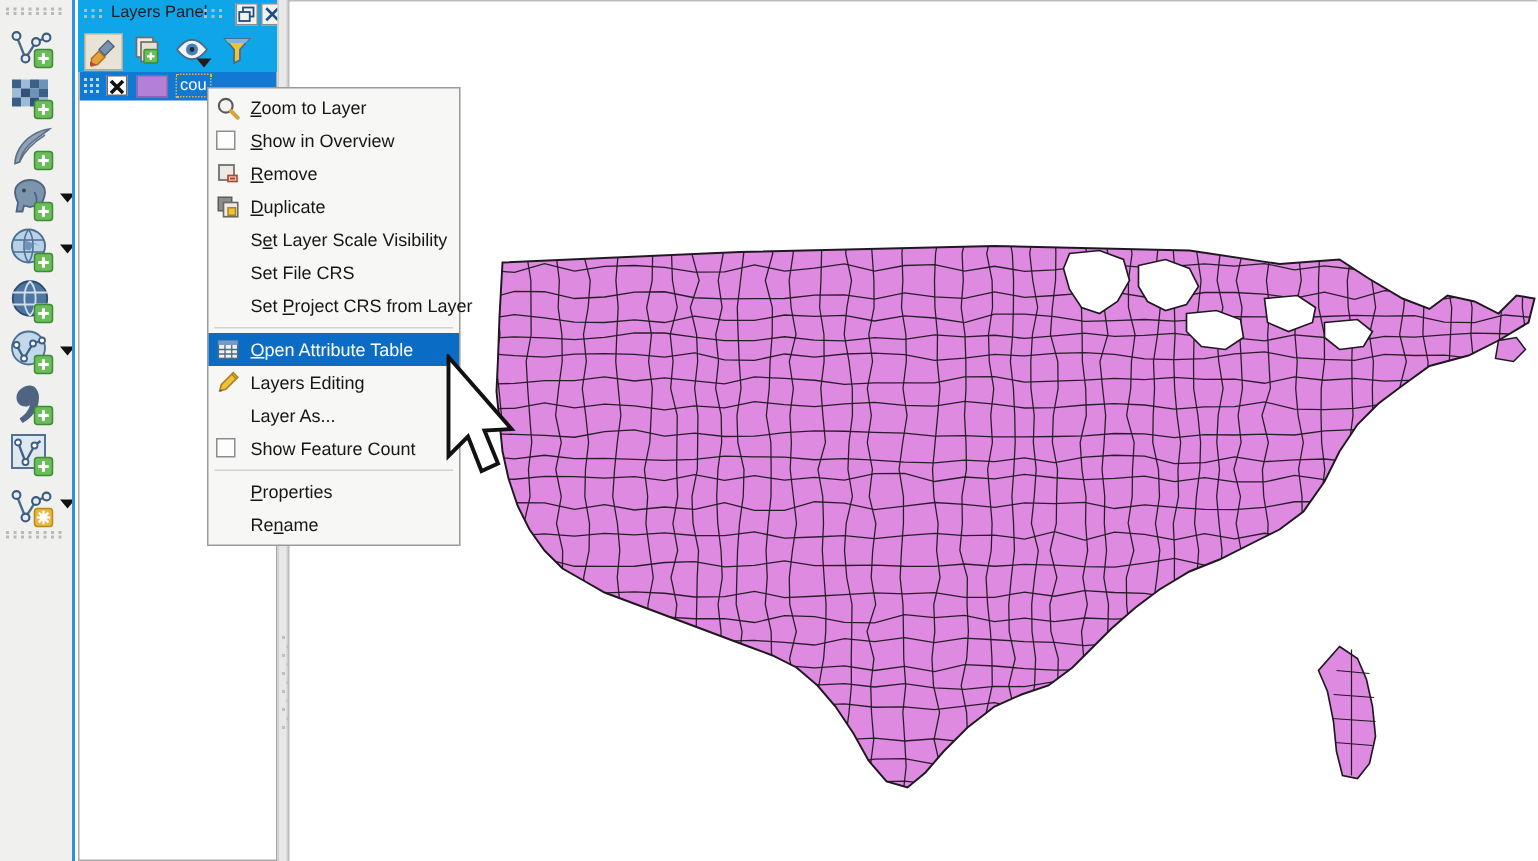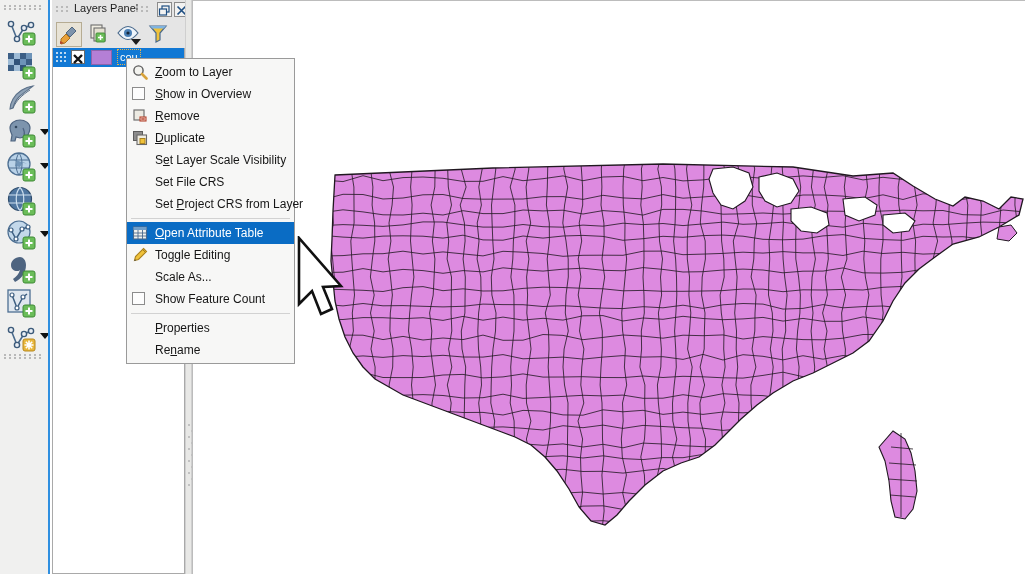--- a/index.html
+++ b/index.html
@@ -47,21 +47,21 @@
   .blue-edge {
     position: absolute; top: 0;
     width: 2px; height: 574px;
     background: #2f8fe0;
   }
 
   
   #layers-panel {
     position: absolute; left: 52px; top: 0;
     width: 133px; height: 574px;
-    background: #e5e5e5;
+    background: #0ea5e9;
     box-sizing: border-box;
   }
   #panel-titlebar {
     position: absolute; left: 0; top: 0;
     width: 133px; height: 19px;
   }
   #panel-title {
     position: absolute; left: 22px; top: 2px;
     font-size: 11px; color: #1b1b1b;
     white-space: nowrap;
@@ -173,21 +173,21 @@
     background: #ffffff;
     border-top: 1px solid #bcbcbc;
     border-left: 1px solid #bcbcbc;
     box-sizing: border-box;
     overflow: hidden;
   }
   #map-svg { position: absolute; left: 0; top: 0; }
 
   
   #context-menu {
-    position: absolute; left: 126px; top: 58px;
+    position: absolute; left: 138px; top: 58px;
     width: 169px;
     background: #f7f7f6;
     border: 1px solid #9a9a9a;
     box-sizing: border-box;
     padding: 2px 0;
     z-index: 40;
   }
   .menu-item {
     position: relative;
     height: 22px;
@@ -663,22 +663,22 @@
       <div class="menu-sep"></div>
       <div class="menu-item selected"><span class="m-ico"><svg width="16" height="16" viewBox="0 0 16 16">
             <rect x="1.5" y="2" width="13" height="12" fill="#f2f2ee" stroke="#4a6a8c" stroke-width="1.1"></rect>
             <rect x="1.5" y="2" width="13" height="3" fill="#6f9ec9"></rect>
             <path d="M6 5v9M10.5 5v9M1.5 8h13M1.5 11h13" stroke="#4a6a8c" stroke-width=".9"></path>
           </svg></span><span><span class="mnemo">O</span>pen Attribute Table</span></div>
       <div class="menu-item"><span class="m-ico"><svg width="16" height="16" viewBox="0 0 16 16">
             <path d="M11.5 1.5l3 3-8 8-4 1 1-4z" fill="#f0c23a" stroke="#a9811f" stroke-width="1.1"></path>
             <path d="M10.5 2.5l3 3" stroke="#a9811f" stroke-width="1"></path>
             <path d="M2.5 13.5l1.2-.3" stroke="#555" stroke-width="1.2"></path>
-          </svg></span><span>Toggle Editing</span></div>
-      <div class="menu-item"><span>Scale As...</span></div>
+          </svg></span><span>Layers Editing</span></div>
+      <div class="menu-item"><span>Layer As...</span></div>
       <div class="menu-item"><span class="m-ico">
           <span class="chk-box" style="display:block"></span>
         </span><span>Show Feature Count</span></div>
       <div class="menu-sep"></div>
       <div class="menu-item"><span><span class="mnemo">P</span>roperties</span></div>
       <div class="menu-item"><span>Re<span class="mnemo">n</span>ame</span></div>
     </div>
 
   <div id="cursor">
     <svg width="52" height="86" viewBox="0 0 52 86">

